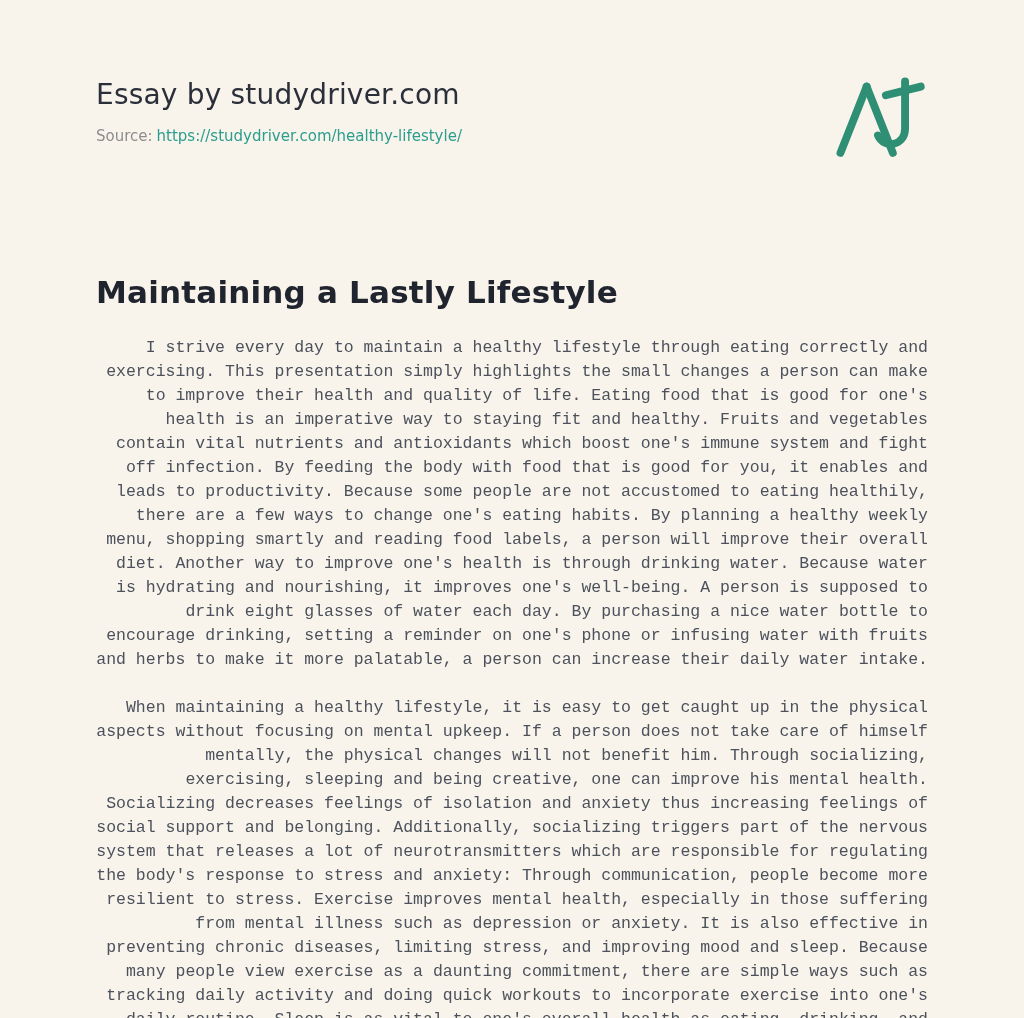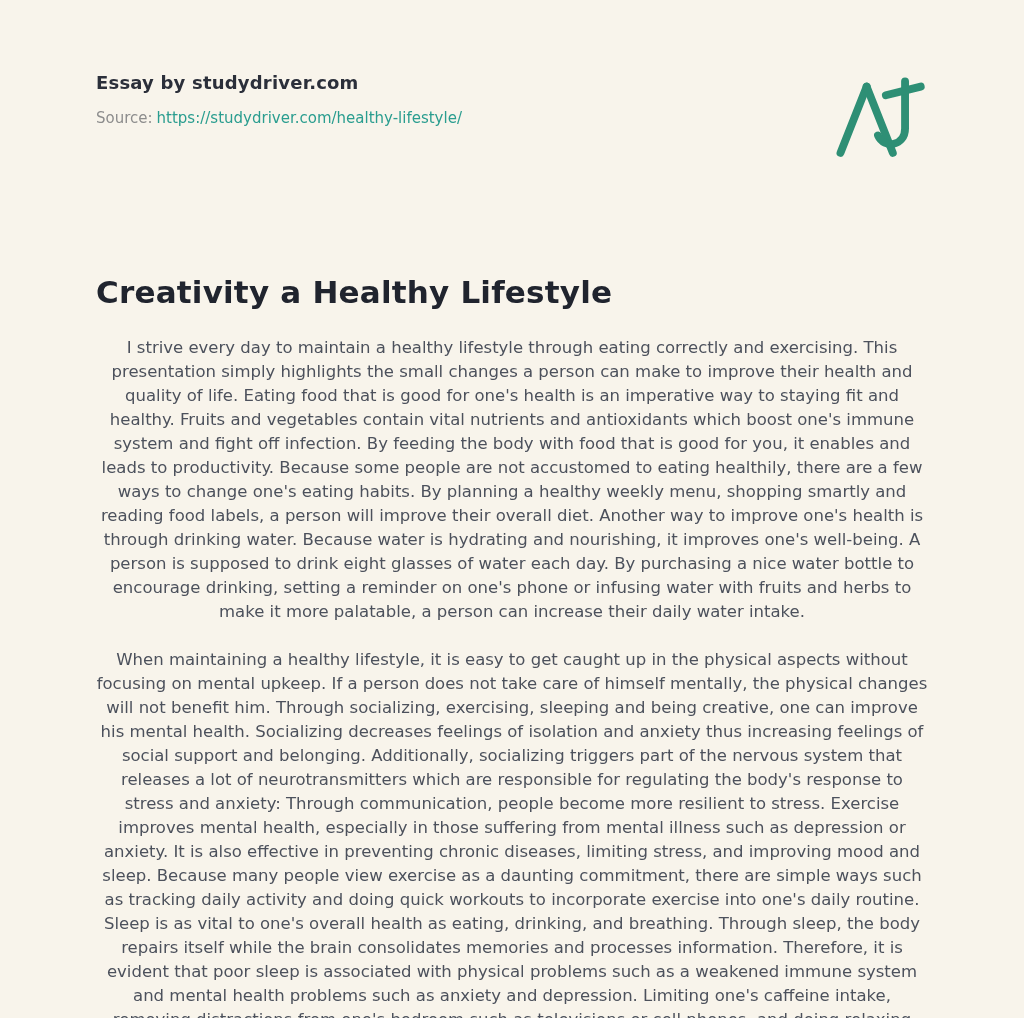--- a/index.html
+++ b/index.html
@@ -14,24 +14,25 @@
     height: 1018px;
     padding: 72px 98px 0 96px;
     position: relative;
   }
   .header {
     display: flex;
     justify-content: space-between;
     align-items: flex-start;
   }
   .byline {
-    font-size: 18px;
-    font-weight: 700;
+    font-size: 28px;
+    font-weight: 400;
     color: #2b2f3a;
     letter-spacing: 0.2px;
+    margin-top: 6px;
   }
   .source-line {
     margin-top: 16px;
     font-size: 15px;
     color: #8d8d8d;
   }
   .source-line a {
     color: #2a9d8f;
     text-decoration: none;
     margin-left: 4px;
@@ -51,21 +52,22 @@
   }
   .essay-body {
     margin-top: 26px;
     width: 832px;
   }
   .essay-body p {
     font-size: 16.5px;
     line-height: 24px;
     color: #4c515c;
     margin-bottom: 24px;
-    text-align: center;
+    text-align: right;
+    font-family: Liberation Mono, monospace;
   }
 </style>
 </head>
 <body>
 
 <div class="page">
 
   <div class="header">
     <div class="header-left">
       <div class="byline">Essay by studydriver.com</div>
@@ -79,20 +81,20 @@
         <g fill="none" stroke="#2e8f75" stroke-width="9" stroke-linecap="round" stroke-linejoin="round">
           <path d="M12 90 L42 14"></path>
           <path d="M42 14 L72 90"></path>
           <path d="M86 8 L86 62 C86 82 62 86 55 70"></path>
           <path d="M64 24 L104 14"></path>
         </g>
       </svg>
     </div>
   </div>
 
-  <h1 class="essay-title">Creativity a Healthy Lifestyle</h1>
+  <h1 class="essay-title">Maintaining a Lastly Lifestyle</h1>
 
   <div class="essay-body">
     <p>I strive every day to maintain a healthy lifestyle through eating correctly and exercising. This presentation simply highlights the small changes a person can make to improve their health and quality of life. Eating food that is good for one's health is an imperative way to staying fit and healthy. Fruits and vegetables contain vital nutrients and antioxidants which boost one's immune system and fight off infection. By feeding the body with food that is good for you, it enables and leads to productivity. Because some people are not accustomed to eating healthily, there are a few ways to change one's eating habits. By planning a healthy weekly menu, shopping smartly and reading food labels, a person will improve their overall diet. Another way to improve one's health is through drinking water. Because water is hydrating and nourishing, it improves one's well-being. A person is supposed to drink eight glasses of water each day. By purchasing a nice water bottle to encourage drinking, setting a reminder on one's phone or infusing water with fruits and herbs to make it more palatable, a person can increase their daily water intake.</p>
     <p>When maintaining a healthy lifestyle, it is easy to get caught up in the physical aspects without focusing on mental upkeep. If a person does not take care of himself mentally, the physical changes will not benefit him. Through socializing, exercising, sleeping and being creative, one can improve his mental health. Socializing decreases feelings of isolation and anxiety thus increasing feelings of social support and belonging. Additionally, socializing triggers part of the nervous system that releases a lot of neurotransmitters which are responsible for regulating the body's response to stress and anxiety: Through communication, people become more resilient to stress. Exercise improves mental health, especially in those suffering from mental illness such as depression or anxiety. It is also effective in preventing chronic diseases, limiting stress, and improving mood and sleep. Because many people view exercise as a daunting commitment, there are simple ways such as tracking daily activity and doing quick workouts to incorporate exercise into one's daily routine. Sleep is as vital to one's overall health as eating, drinking, and breathing. Through sleep, the body repairs itself while the brain consolidates memories and processes information. Therefore, it is evident that poor sleep is associated with physical problems such as a weakened immune system and mental health problems such as anxiety and depression. Limiting one's caffeine intake, removing distractions from one's bedroom such as televisions or cell phones, and doing relaxing things are ways to prevent anxiety and improve one's sleep. Lastly, creativity is imperative to one's mental health. Creativity increases and renews brain function, prevents Alzheimer's and improves mood. Creative activities increase self-reflection, as well as a deeper understanding</p>
   </div>
 
 </div>
 
 </body></html>

